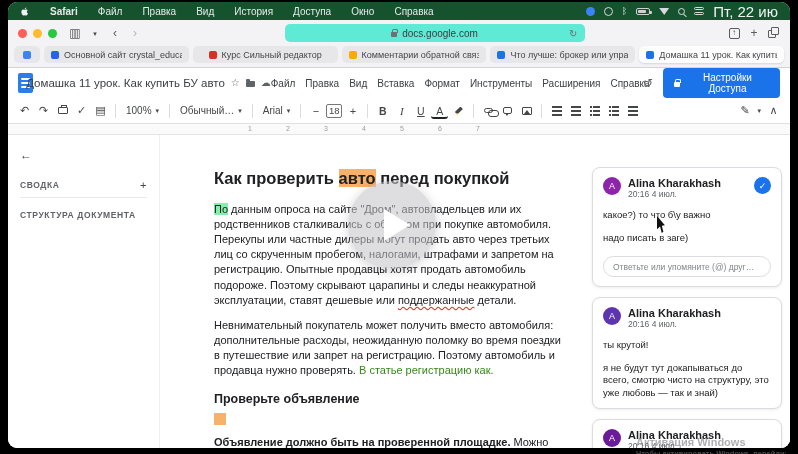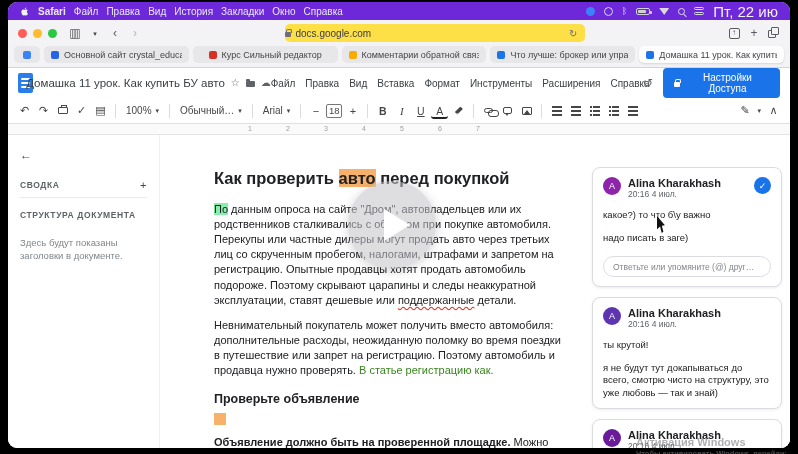--- a/index.html
+++ b/index.html
@@ -1,21 +1,21 @@
 <!DOCTYPE html>
 <html><head>
 <meta charset="utf-8">
 <style>
   *{margin:0;padding:0;box-sizing:border-box;}
   html,body{width:798px;height:454px;background:#000;font-family:"Liberation Sans","DejaVu Sans",sans-serif;overflow:hidden;}
   .frame{position:relative;width:798px;height:454px;background:#000;}
   .screen{position:absolute;left:8px;top:2px;width:782px;height:446px;border-radius:9px;overflow:hidden;background:#fff;display:flex;flex-direction:column;}
 
   
-  .menubar{flex:0 0 18px;background:#6d28d9;color:#f2f2f5;display:flex;align-items:center;padding:0 12px;font-size:10px;gap:8px;}
+  .menubar{flex:0 0 18px;background:#14532d;color:#f2f2f5;display:flex;align-items:center;padding:0 12px;font-size:10px;gap:20px;}
   .menubar .apple{display:flex;align-items:center;}
   .menu-item{white-space:nowrap;opacity:.95;}
   .menu-item.bold{font-weight:bold;}
   .menubar-right{margin-left:auto;display:flex;gap:9px;align-items:center;}
   .mb-ic{display:inline-flex;align-items:center;justify-content:center;color:#e6e6ea;font-size:9px;}
   .mb-dot{width:9px;height:9px;border-radius:50%;background:#3b82f6;}
   .mb-circle{width:9px;height:9px;border:1px solid #d9d9de;border-radius:50%;}
   .batt{width:14px;height:7px;border:1px solid #cfcfd4;border-radius:2px;position:relative;}
   .batt::before{content:"";position:absolute;left:1px;top:1px;bottom:1px;width:8px;background:#cfcfd4;border-radius:1px;}
   .batt::after{content:"";position:absolute;right:-3px;top:2px;width:2px;height:3px;background:#cfcfd4;border-radius:0 1px 1px 0;}
@@ -27,21 +27,21 @@
   .clock{font-size:15px;white-space:nowrap;color:#f2f2f5;}
 
   
   .chrome{flex:0 0 auto;background:#f3f2f4;border-bottom:1px solid #d4d3d6;}
   .tb{height:26px;display:flex;align-items:center;padding:0 10px;gap:8px;}
   .lights{display:flex;gap:6px;margin-right:4px;}
   .light{width:9px;height:9px;border-radius:50%;}
   .l-red{background:#ff5f57;}.l-yel{background:#febc2e;}.l-grn{background:#28c840;}
   .nav-ic{color:#5a5a5f;font-size:12px;line-height:1;display:inline-flex;align-items:center;justify-content:center;min-width:12px;}
   .nav-ic.dim{opacity:.4;}
-  .addr{margin:0 auto;width:300px;height:18px;background:#fde047;border-radius:5px;display:flex;align-items:center;gap:5px;font-size:10px;color:#3c3c43;position:relative;}
+  .addr{margin:0 auto;width:300px;height:18px;background:#5eead4;border-radius:5px;display:flex;align-items:center;justify-content:center;gap:5px;font-size:10px;color:#3c3c43;position:relative;}
   .addr .reload{position:absolute;right:7px;font-size:10px;color:#6e6e73;}
   .lock-ic{width:6px;height:5px;background:#6e6e73;border-radius:1px;position:relative;margin-top:3px;flex:0 0 auto;}
   .lock-ic::before{content:"";position:absolute;left:1px;top:-3px;width:4px;height:3px;border:1px solid #6e6e73;border-bottom:none;border-radius:2px 2px 0 0;}
   .lock-ic.white{background:#fff;}
   .lock-ic.white::before{border-color:#fff;}
   .share-box{width:11px;height:11px;border:1px solid #5a5a5f;border-radius:2px;display:inline-flex;align-items:flex-start;justify-content:center;font-size:8px;color:#5a5a5f;}
   .tabs-ic{position:relative;width:12px;height:12px;}
   .tabs-ic i{position:absolute;width:8px;height:8px;border:1px solid #5a5a5f;border-radius:1px;}
   .tabs-ic i:first-child{left:0;top:3px;}
   .tabs-ic i:last-child{left:3px;top:0;background:#f3f2f4;}
@@ -148,21 +148,21 @@
       <span class="apple">
         <svg viewBox="0 0 24 24" width="10" height="11">
             <path fill="#f2f2f5" d="M16.4 12.8c0-2.4 2-3.6 2.1-3.7-1.1-1.7-2.9-1.9-3.5-1.9-1.5-.2-2.9.9-3.7.9-.8 0-1.9-.9-3.2-.9-1.6 0-3.2 1-4 2.4-1.7 3-.4 7.4 1.2 9.8.8 1.2 1.8 2.5 3.1 2.4 1.2-.1 1.7-.8 3.2-.8s1.9.8 3.2.8c1.3 0 2.2-1.2 3-2.4.9-1.4 1.3-2.7 1.3-2.8-.1 0-2.7-1-2.7-3.8zM14 5.6c.7-.8 1.1-1.9 1-3-1 0-2.1.7-2.8 1.5-.6.7-1.2 1.8-1 2.9 1.1.1 2.2-.6 2.8-1.4z"></path>
           </svg>
       </span>
       <span class="menu-item bold">Safari</span>
       <span class="menu-item">Файл</span>
       <span class="menu-item">Правка</span>
       <span class="menu-item">Вид</span>
       <span class="menu-item">История</span>
-      <span class="menu-item">Закладки</span>
+      <span class="menu-item">Доступа</span>
       <span class="menu-item">Окно</span>
       <span class="menu-item">Справка</span>
       <div class="menubar-right">
         <span class="mb-ic mb-dot"></span>
         <span class="mb-ic mb-circle"></span>
         <span class="mb-ic">ᛒ</span>
         <span class="mb-ic batt"></span>
         <span class="mb-ic wifi"></span>
         <span class="mb-ic spot"></span>
         <span class="mb-ic cc-ic">
@@ -342,21 +342,20 @@
 
       <div class="outline">
         <span class="back-arrow">←</span>
         <div class="outline-h">
           <span>СВОДКА</span>
           <span class="plus">+</span>
         </div>
         <div class="outline-h second">
           <span>СТРУКТУРА ДОКУМЕНТА</span>
         </div>
-        <div class="outline-hint">Здесь будут показаны заголовки в документе.</div>
       </div>
 
       <div class="page">
         <h1><span>Как проверить </span><span class="sg-ho">авто</span><span> перед покупкой</span></h1>
         <p><span class="sg-hy">По</span><span> данным опроса на сайте "Дром", автовладельцев или их родственников сталкивались с обманом при покупке автомобиля. Перекупы или частные дилеры могут продать авто через третьих лиц со скрученным пробегом, налогами, штрафами и запретом на регистрацию. Опытные продавцы хотят продать автомобиль подороже. Поэтому скрывают царапины и следы неаккуратной эксплуатации, ставят дешевые или </span><span class="sg-ur">поддержанные</span><span> детали.</span></p>
         <p><span>Невнимательный покупатель может получить вместо автомобиля: дополнительные расходы, неожиданную поломку во время поездки в путешествие или запрет на регистрацию. Поэтому автомобиль и продавца нужно проверять. </span><span class="sg-g">В статье регистрацию как.</span></p>
         <h2><span>Проверьте объявление</span></h2>
         <p class="hlblock"><span class="sg-ho">&nbsp;&nbsp;&nbsp;&nbsp;</span></p>
         <p><span class="sg-b">Объявление должно быть на проверенной площадке.</span><span> Можно смотреть на "Авито", "</span></p>
 

